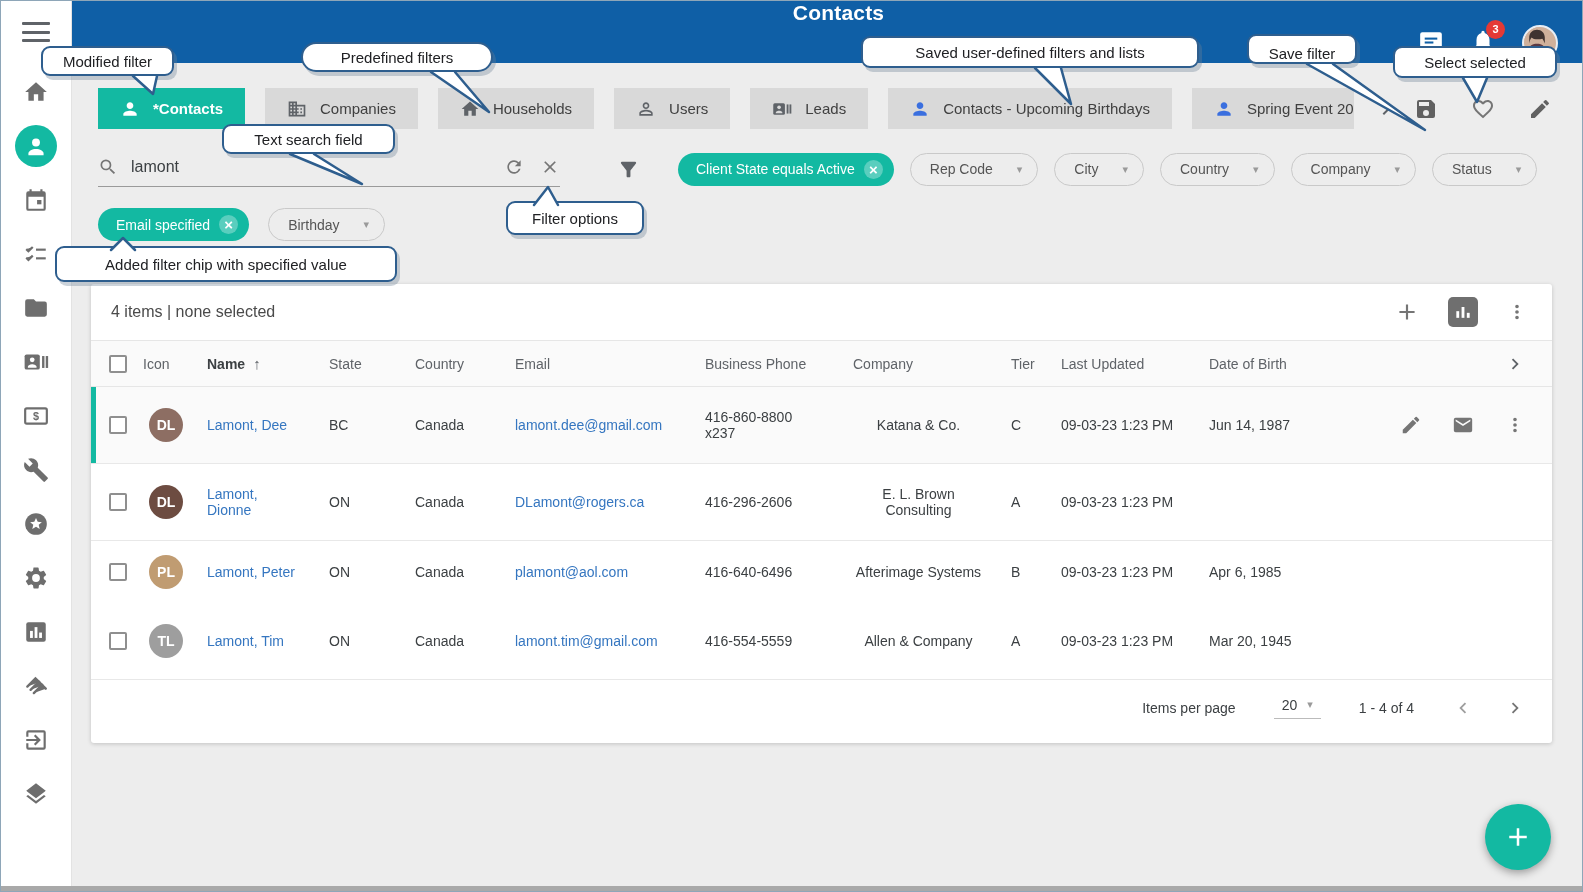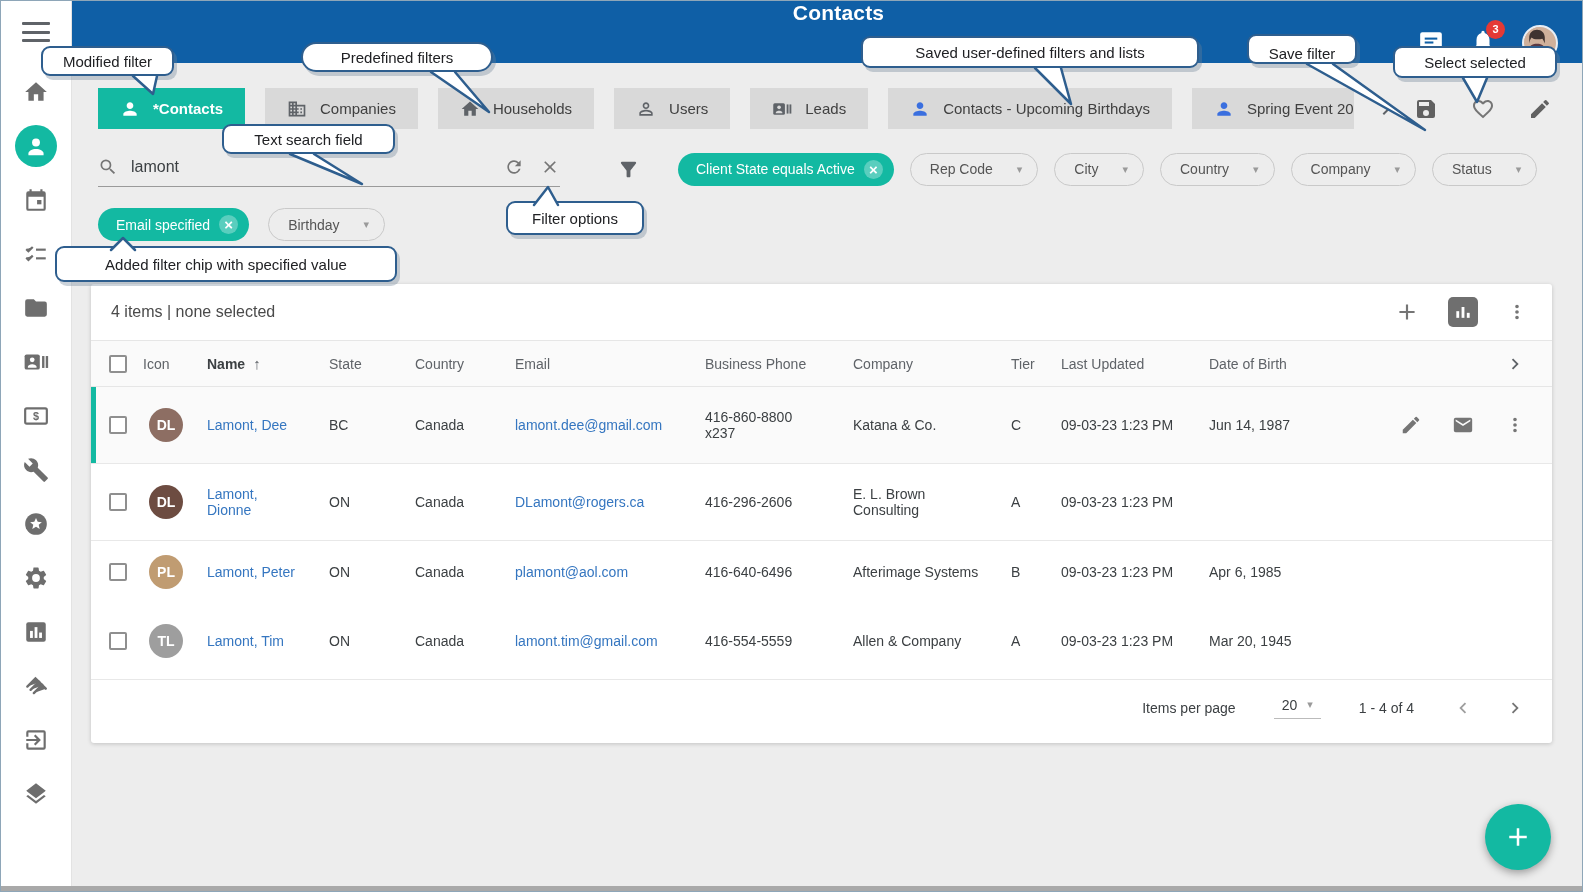--- a/index.html
+++ b/index.html
@@ -88,21 +88,21 @@
   .sort-arrow { font-size:15px; color:#5f6368; }
   .th-actions { justify-self:stretch; display:flex; justify-content:flex-end; padding-right:26px; }
   .th-actions svg { width:22px; height:22px; fill:#5f6368; cursor:pointer; }
 
   .trow { min-height:77px; border-bottom:1px solid #e8e8e8; font-size:14px; color:#3c4043; position:relative; }
   .trow:nth-child(5) { min-height:62px; border-bottom:none; }
   .trow.selected { background:#fafafa; }
   .selbar { position:absolute; left:0; top:0; bottom:0; width:5px; background:#13b9a2; }
   .cell { padding-right:14px; align-self:center; }
   .cell.wrapcol { padding-right:30px; }
-  .cell.companycol { padding-right:27px; }
+  .cell.companycol { padding-right:27px;text-align:center; }
   .cb { width:18px; height:18px; border:2px solid #8f8f8f; border-radius:2px; margin-left:18px;
         background:#fff; cursor:pointer; }
   .avatar { width:34px; height:34px; border-radius:50%; color:#fff; font-size:14px; font-weight:bold;
             display:flex; align-items:center; justify-content:center; margin-left:6px; }
   .av1 { background:#8d6e63; } .av2 { background:#6d4c41; } .av3 { background:#c09c72; } .av4 { background:#9e9e9e; }
   .link { color:#3576c0; cursor:pointer; }
   .actions { display:flex; justify-content:flex-end; padding-right:26px; gap:30px; }
   .actions svg { width:22px; height:22px; fill:#757575; cursor:pointer; }
 
   .tfoot { display:flex; align-items:center; justify-content:flex-end; height:55px; padding-right:26px;

